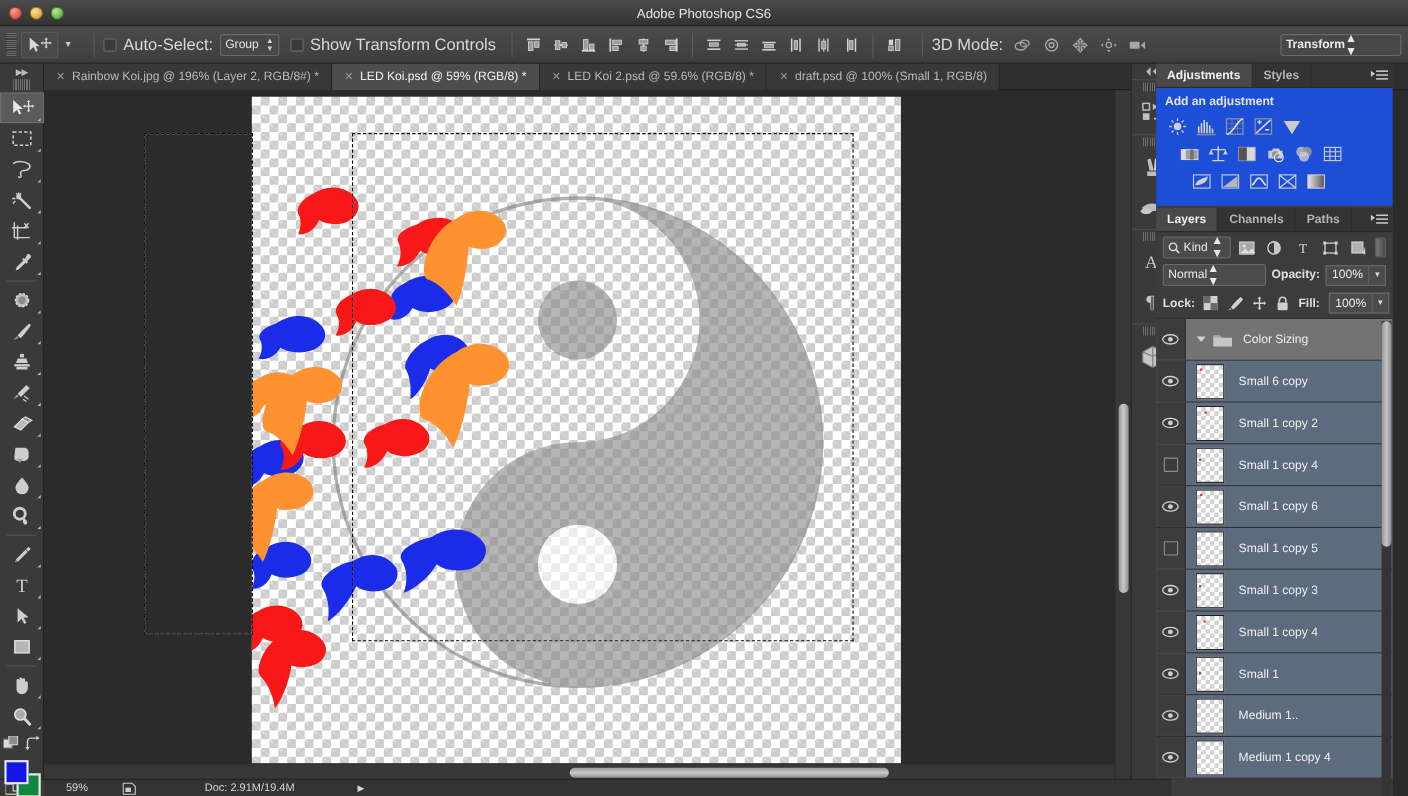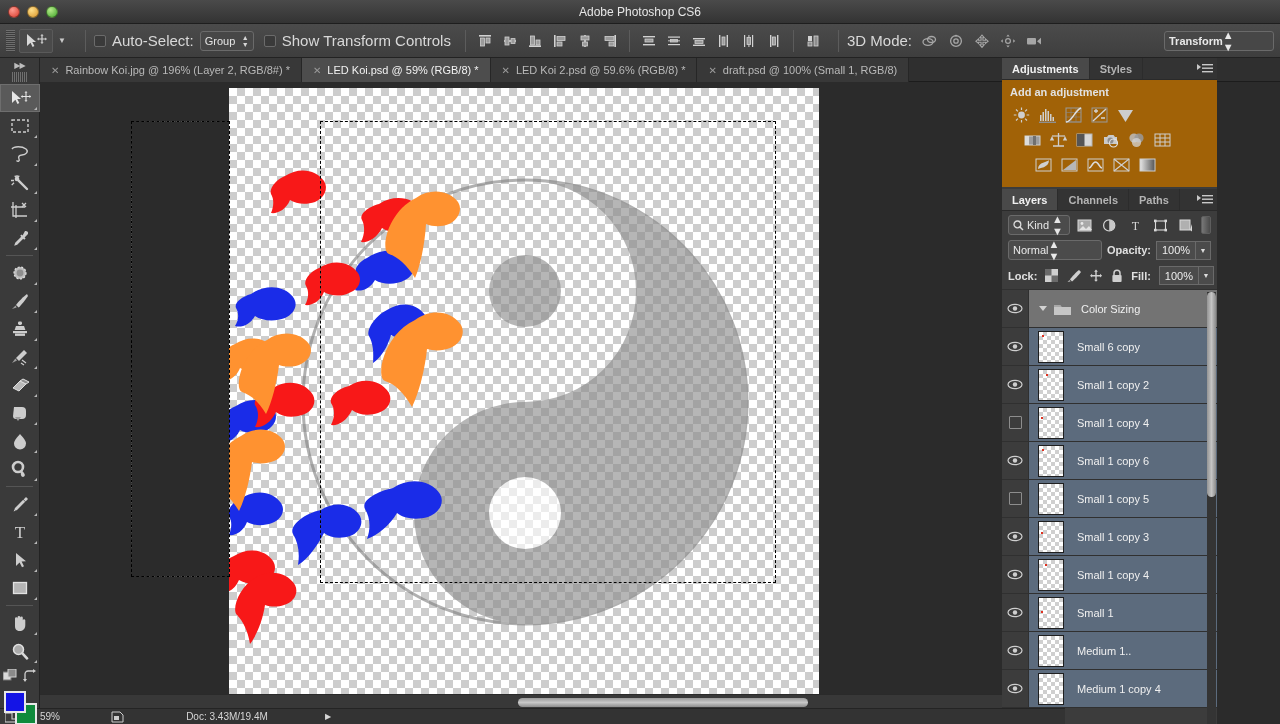--- a/index.html
+++ b/index.html
@@ -141,32 +141,32 @@
     position:absolute; left:1028px; top:58px; width:37px; height:666px;
     background:#3a3a3a; border-left:1px solid #2a2a2a; border-right:1px solid #2a2a2a;
   }
   .rail-top { height:14px; display:flex; align-items:center; justify-content:center;}
   .rail-grp { border-top:1px solid #4d4d4d; padding-bottom:2px;}
   .rail-grip { height:8px; margin:2px auto 1px; width:16px;
     background: repeating-linear-gradient(to right,#6e6e6e 0 1px,#3a3a3a 1px 2px);}
   .rail-btn { width:37px; height:36px; display:flex; align-items:center; justify-content:center;}
 
   
-  .panels { position:absolute; left:1002px; top:58px; width:215px; height:666px; background:#3c3c3c;}
+  .panels { position:absolute; left:1051px; top:58px; width:215px; height:666px; background:#3c3c3c;}
   .panel-tabs {
     height:22px; background:#333333; display:flex; align-items:stretch; position:relative;
     border-bottom:1px solid #2a2a2a;
   }
   .ptab {
     padding:0 10px; display:flex; align-items:center; font-size:11px; color:#b4b4b4;
     font-weight:bold; border-right:1px solid #2c2c2c; background:#333;
   }
   .ptab.active { background:#494949; color:#f0f0f0; }
   .pmenu { margin-left:auto; width:24px; display:flex; align-items:center; justify-content:center;}
-  .adjbody { background:#a16207; padding:6px 8px 8px; }
+  .adjbody { background:#1d4ed8; padding:6px 8px 8px; }
   .adjtitle { font-size:11px; color:#e2e2e2; font-weight:bold; margin-bottom:6px; }
   .adjrow { display:flex; gap:4px; margin-bottom:4px; }
   .adjbtn { width:22px; height:21px; display:flex; align-items:center; justify-content:center;}
   .adjrow.r2 { padding-left:11px; }
   .adjrow.r3 { padding-left:22px; }
 
   .layers-panel { position:absolute; left:0; top:131px; width:215px; height:593px; background:#3c3c3c; }
   .lrow-ctl { background:#3c3c3c; padding:4px 6px; border-bottom:1px solid #303030;}
   .filter-row { display:flex; align-items:center; gap:5px; }
   .kind-sel {
@@ -216,21 +216,21 @@
   .list-scroll { position:absolute; right:1px; top:2px; width:9px; height:469px; background:#343434;}
   .list-scroll .thumb { position:absolute; left:0; top:0; width:9px; height:205px;
     background:linear-gradient(to right,#949494,#c4c4c4,#8a8a8a); border-radius:5px;}
 
   
   .statusbar {
     position:absolute; left:0; bottom:0; width:1065px; height:16px; background:#333333;
     border-top:1px solid #242424; display:flex; align-items:center; font-size:10px; color:#d6d6d6;
   }
   .sb-corner { width:40px; height:16px; background:#3a3a3a; position:relative; }
-  .zoomval { width:60px; }
+  .zoomval { width:60px; text-align:center; }
   .sb-ico { width:34px; display:flex; align-items:center; justify-content:center;}
   .docinfo { width:186px; text-align:center; }
   .sb-arrow { width:16px; display:flex; align-items:center; justify-content:center; font-size:8px;}
   svg { display:block; }
 </style>
 </head>
 <body>
 
 <div id="app">
 
@@ -1143,17 +1143,17 @@
           <rect x="7" y="0" width="12" height="9" fill="#3a3a3a" stroke="#cdcdcd" stroke-width="1.1"></rect>
         </svg>
     </div>
     <div class="zoomval">59%</div>
     <div class="sb-ico">
       <svg width="13" height="12">
           <path d="M1 1 h8 l3 3 v7 H1z" fill="none" stroke="#cdcdcd" stroke-width="1"></path>
           <rect x="3" y="5" width="5" height="4" fill="#cdcdcd"></rect>
         </svg>
     </div>
-    <div class="docinfo">Doc: 3.43M/19.4M</div>
+    <div class="docinfo">Doc: 2.91M/19.4M</div>
     <div class="sb-arrow">▶</div>
   </div>
 
 </div>
 
 </body></html>

